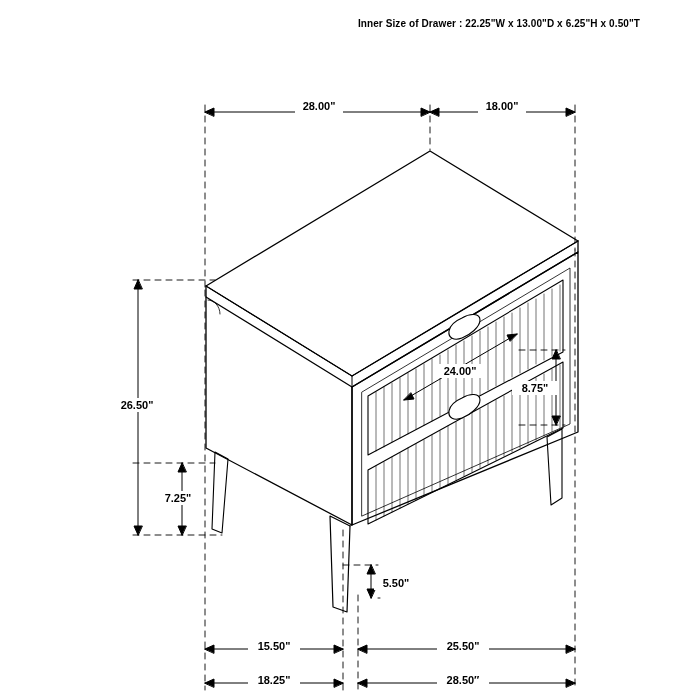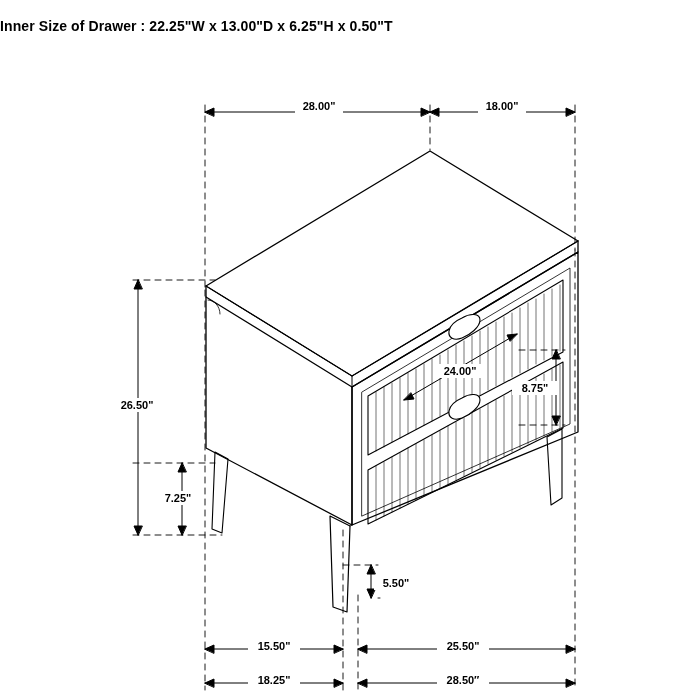--- a/index.html
+++ b/index.html
@@ -18,22 +18,22 @@
   #stage {
     position: relative;
     width: 700px;
     height: 700px;
   }
   #title {
     position: absolute;
     top: 18px;
     left: 0;
     width: 640px;
-    text-align: left;
-    font-size: 14px;
+    text-align: right;
+    font-size: 10px;
     font-weight: bold;
     letter-spacing: 0.1px;
   }
   svg#drawing {
     position: absolute;
     top: 0;
     left: 0;
   }
   .dimtext {
     font-family: "Liberation Sans", sans-serif;

